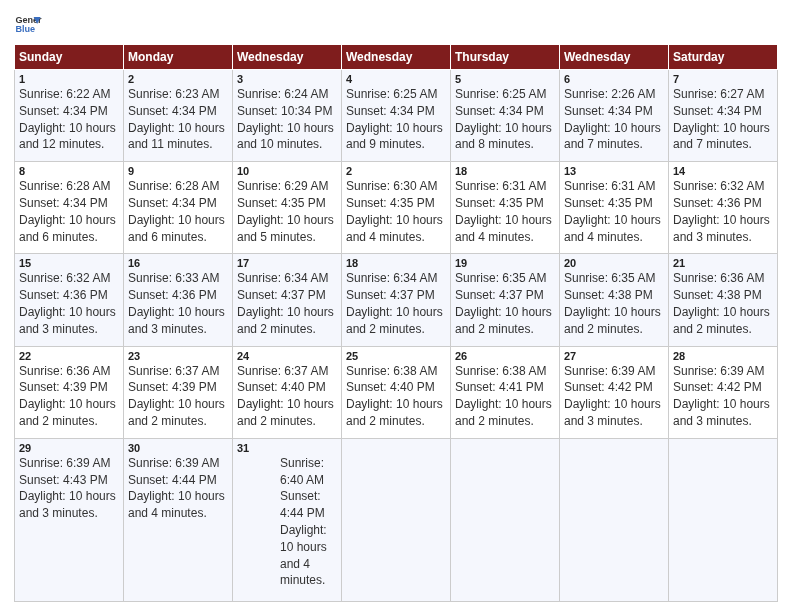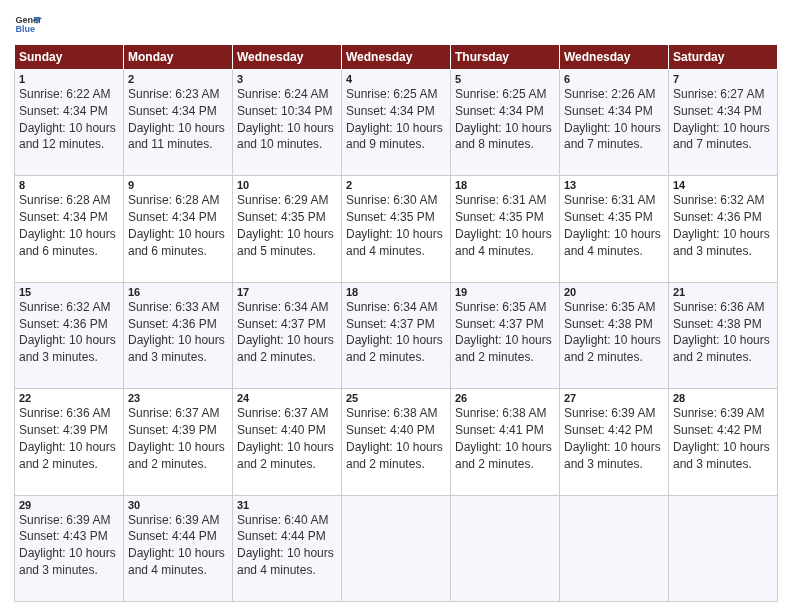--- a/index.html
+++ b/index.html
@@ -348,21 +348,21 @@
           </td>
           <td>
             <span class="day-num">30</span>
             <div class="day-info" style="white-space: pre-line;">Sunrise: 6:39 AM
 Sunset: 4:44 PM
 Daylight: 10 hours
 and 4 minutes.</div>
           </td>
           <td>
             <span class="day-num">31</span>
-            <div class="day-info" style="white-space: pre-line;">Sunrise: 6:40 AM
+            <div class="day-info" style="white-space: pre-line; margin-left: 43px;">Sunrise: 6:40 AM
 Sunset: 4:44 PM
 Daylight: 10 hours
 and 4 minutes.</div>
           </td>
           <td class="empty-cell"></td>
           <td class="empty-cell"></td>
           <td class="empty-cell"></td>
           <td class="empty-cell"></td>
         </tr>
       </tbody>

